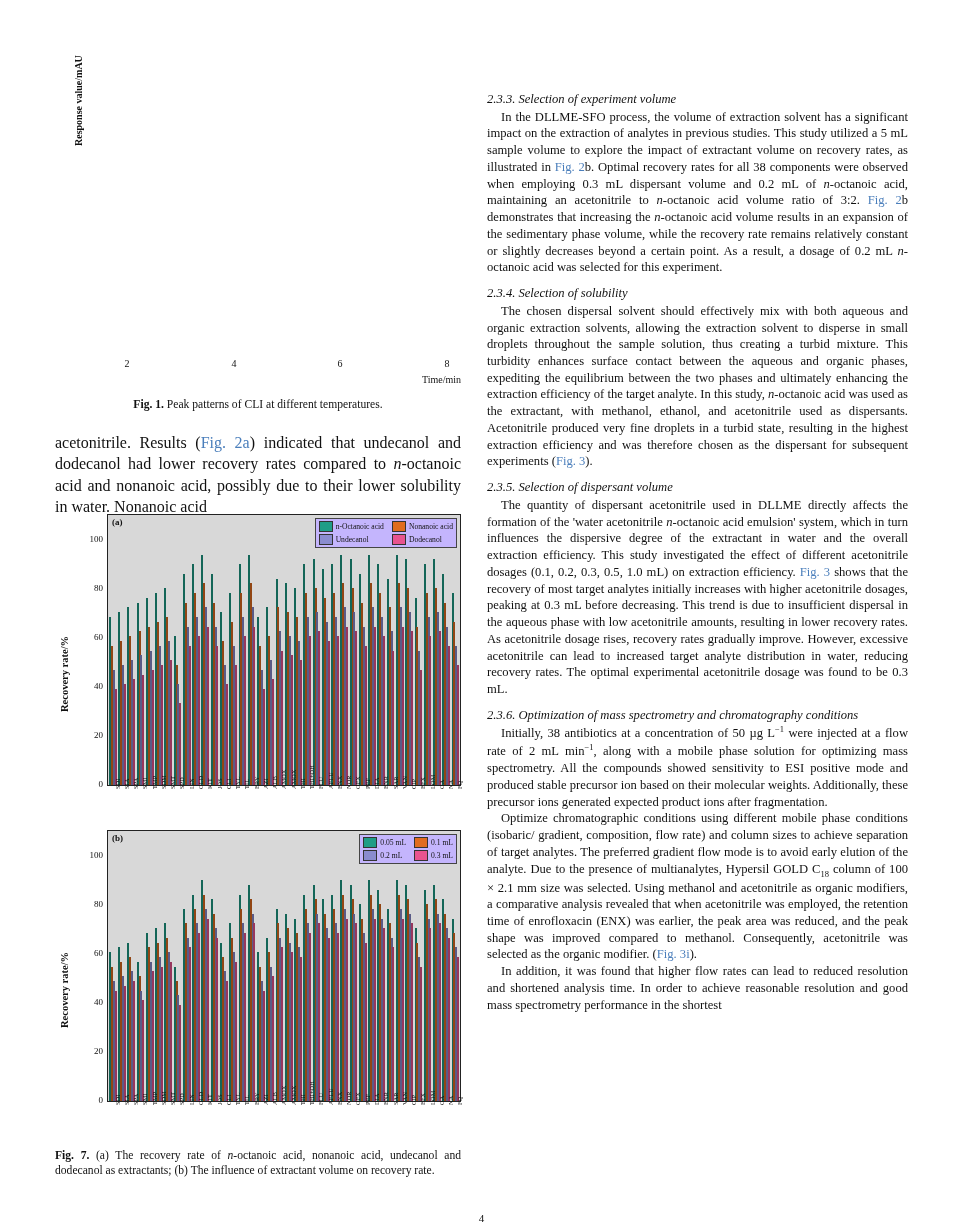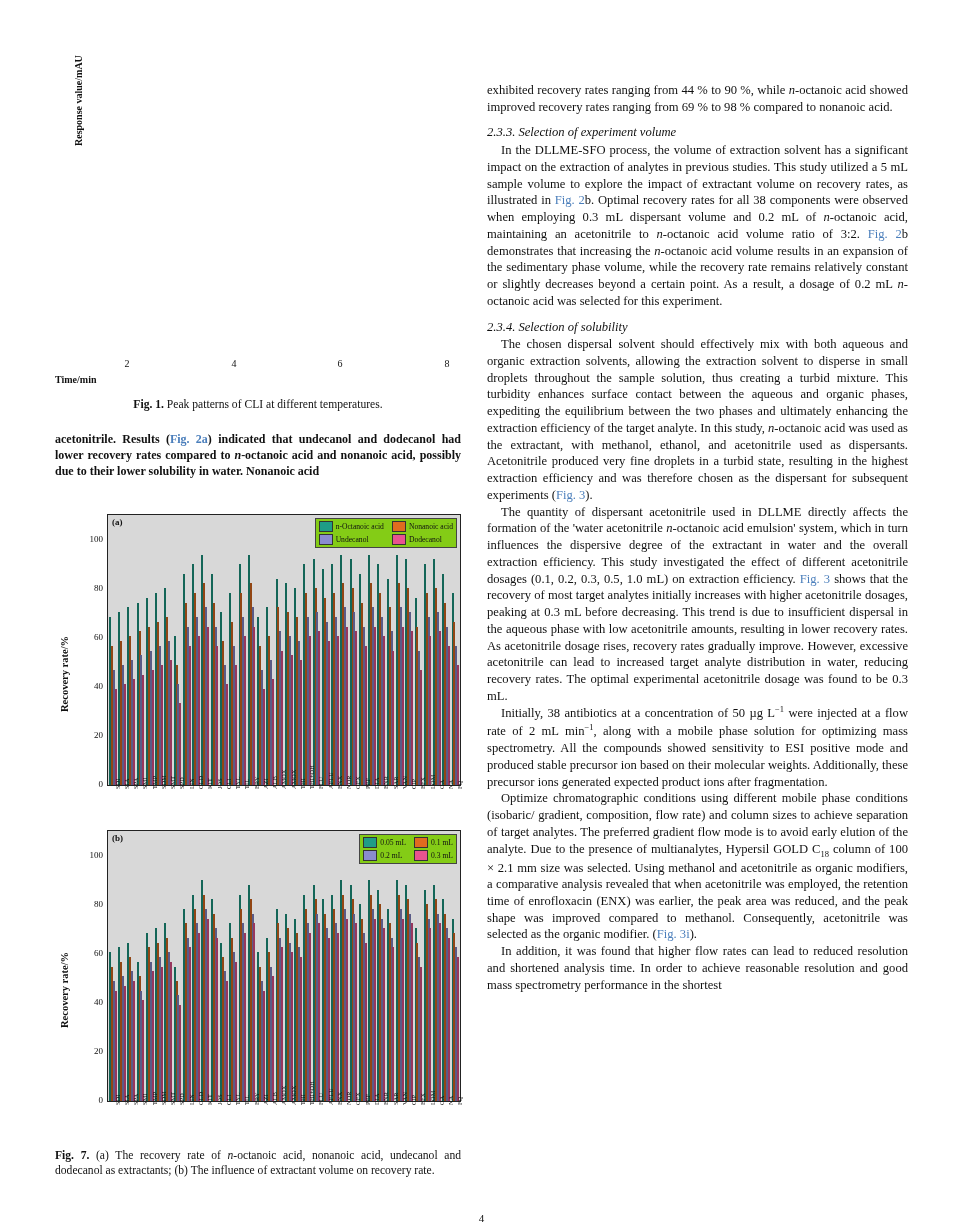--- a/index.html
+++ b/index.html
@@ -110,23 +110,23 @@
     font-size: 10px;
     font-weight: bold;
     transform: rotate(-90deg);
     transform-origin: left top;
     white-space: nowrap;
   }
   .fig1-xlabel {
     position: absolute;
     left: 0; right: 0;
     top: 288px;
-    text-align: left;
+    text-align: right;
     font-size: 10px;
-    font-weight: bold;
+    font-weight: normal;
   }
   .fig1-xticks {
     position: absolute;
     left: 72px;
     top: 272px;
     width: 320px;
     height: 14px;
     font-size: 10px;
   }
   .fig1-xticks span {
@@ -142,24 +142,23 @@
     text-align: center;
   }
   .fig1-caption b { font-weight: bold; }
 
   
   .left-para {
     position: absolute;
     left: 55px;
     top: 432px;
     width: 406px;
-    font-size: 12px;
+    font-size: 16px;
     line-height: 1.33;
     text-align: justify;
-    font-weight: bold;
   }
   .left-para p { margin: 0; text-indent: 0; }
 
   
   .fig2a-wrap {
     position: absolute;
     left: 55px;
     top: 512px;
     width: 406px;
     height: 300px;
@@ -188,21 +187,21 @@
     top: 2px;
     font-size: 9px;
     font-weight: bold;
     z-index: 4;
   }
   .bar-legend {
     position: absolute;
     right: 3px;
     top: 3px;
     z-index: 5;
-    background: #84cc16;
+    background: #c4b5fd;
     border: 1px solid #444;
     padding: 2px 3px;
     display: grid;
     grid-template-columns: auto auto;
     gap: 2px 8px;
     font-size: 7.6px;
   }
   .bl-item { display: flex; align-items: center; gap: 3px; white-space: nowrap; }
   .bl-swatch { width: 12px; height: 9px; border: 1px solid #333; display: inline-block; }
   .yaxis-label {
@@ -744,30 +743,31 @@
         <span style="left: 340.105px; top: 1px;">NA</span>
         <span style="left: 349.368px; top: 1px;">FQ</span>
       </div>
   </div>
 
   <div class="fig2-caption">
     <b>Fig. 7.</b><span> (a) The recovery rate of <span class="it">n</span>-octanoic acid, nonanoic acid, undecanol and dodecanol as extractants; (b) The influence of extractant volume on recovery rate.</span>
   </div>
 
   <div class="col-right">
-    <p class="noindent">exhibited recovery rates ranging from 44 % to 90 %, while <span class="it">n</span>-octanoic acid showed improved recovery rates ranging from 69 % to 98 % compared to nonanoic acid.</p>
 
     <h3 class="sec-head">2.3.3.  Selection of experiment volume</h3>
     <p>In the DLLME-SFO process, the volume of extraction solvent has a significant impact on the extraction of analytes in previous studies. This study utilized a 5 mL sample volume to explore the impact of extractant volume on recovery rates, as illustrated in <span class="xref">Fig. 2</span>b. Optimal recovery rates for all 38 components were observed when employing 0.3 mL dispersant volume and 0.2 mL of <span class="it">n</span>-octanoic acid, maintaining an acetonitrile to <span class="it">n</span>-octanoic acid volume ratio of 3:2. <span class="xref">Fig. 2</span>b demonstrates that increasing the <span class="it">n</span>-octanoic acid volume results in an expansion of the sedimentary phase volume, while the recovery rate remains relatively constant or slightly decreases beyond a certain point. As a result, a dosage of 0.2 mL <span class="it">n</span>-octanoic acid was selected for this experiment.</p>
 
     <h3 class="sec-head">2.3.4.  Selection of solubility</h3>
     <p>The chosen dispersal solvent should effectively mix with both aqueous and organic extraction solvents, allowing the extraction solvent to disperse in small droplets throughout the sample solution, thus creating a turbid mixture. This turbidity enhances surface contact between the aqueous and organic phases, expediting the equilibrium between the two phases and ultimately enhancing the extraction efficiency of the target analyte. In this study, <span class="it">n</span>-octanoic acid was used as the extractant, with methanol, ethanol, and acetonitrile used as dispersants. Acetonitrile produced very fine droplets in a turbid state, resulting in the highest extraction efficiency and was therefore chosen as the dispersant for subsequent experiments (<span class="xref">Fig. 3</span>).</p>
 
+    <h3 class="sec-head">2.3.5.  Selection of dispersant volume</h3>
     <p>The quantity of dispersant acetonitrile used in DLLME directly affects the formation of the 'water acetonitrile <span class="it">n</span>-octanoic acid emulsion' system, which in turn influences the dispersive degree of the extractant in water and the overall extraction efficiency. This study investigated the effect of different acetonitrile dosages (0.1, 0.2, 0.3, 0.5, 1.0 mL) on extraction efficiency. <span class="xref">Fig. 3</span> shows that the recovery of most target analytes initially increases with higher acetonitrile dosages, peaking at 0.3 mL before decreasing. This trend is due to insufficient dispersal in the aqueous phase with low acetonitrile amounts, resulting in lower recovery rates. As acetonitrile dosage rises, recovery rates gradually improve. However, excessive acetonitrile can lead to increased target analyte distribution in water, reducing recovery rates. The optimal experimental acetonitrile dosage was found to be 0.3 mL.</p>
 
+    <h3 class="sec-head">2.3.6.  Optimization of mass spectrometry and chromatography conditions</h3>
     <p>Initially, 38 antibiotics at a concentration of 50 µg L<sup>−1</sup> were injected at a flow rate of 2 mL min<sup>−1</sup>, along with a mobile phase solution for optimizing mass spectrometry. All the compounds showed sensitivity to ESI positive mode and produced stable precursor ion based on their molecular weights. Additionally, these precursor ions generated expected product ions after fragmentation.</p>
 
     <p>Optimize chromatographic conditions using different mobile phase conditions (isobaric/ gradient, composition, flow rate) and column sizes to achieve separation of target analytes. The preferred gradient flow mode is to avoid early elution of the analyte. Due to the presence of multianalytes, Hypersil GOLD C<sub>18</sub> column of 100 × 2.1 mm size was selected. Using methanol and acetonitrile as organic modifiers, a comparative analysis revealed that when acetonitrile was employed, the retention time of enrofloxacin (ENX) was earlier, the peak area was reduced, and the peak shape was improved compared to methanol. Consequently, acetonitrile was selected as the organic modifier. (<span class="xref">Fig. 3i</span>).</p>
 
     <p>In addition, it was found that higher flow rates can lead to reduced resolution and shortened analysis time. In order to achieve reasonable resolution and good mass spectrometry performance in the shortest</p>
   </div>
 
   <div class="page-number">4</div>
 </div>
 

